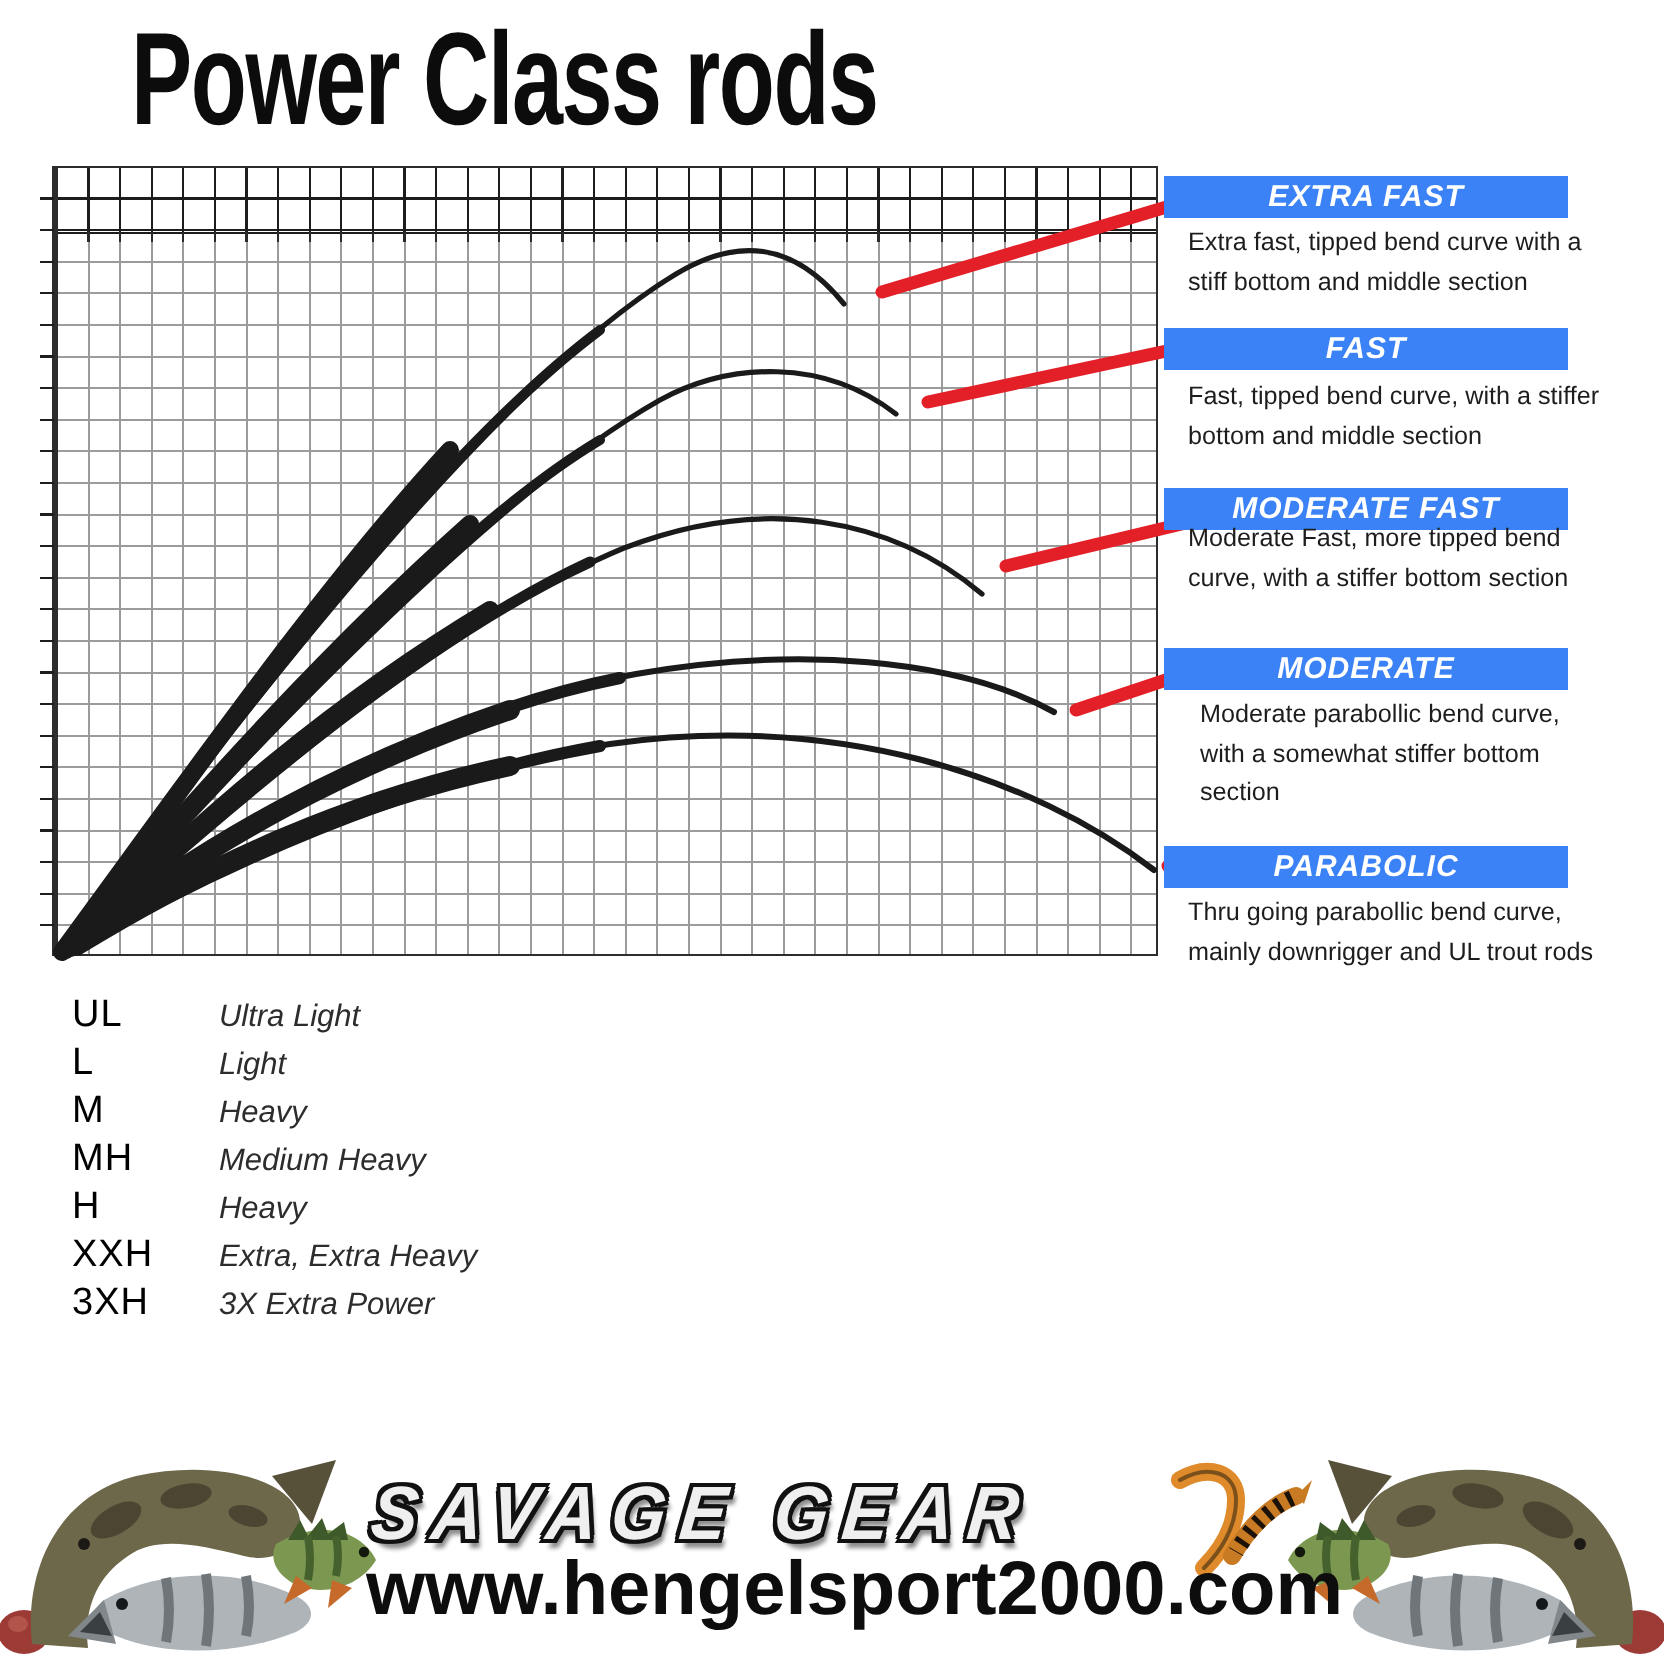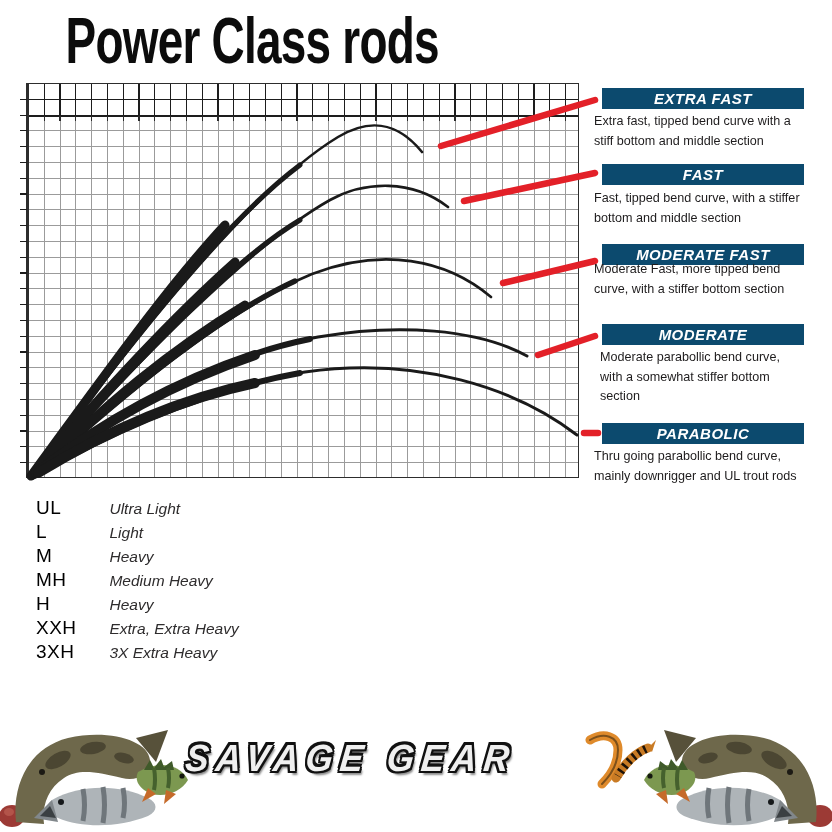--- a/index.html
+++ b/index.html
@@ -19,21 +19,21 @@
         background-image:
           repeating-linear-gradient(to right,transparent 0 14.7px,#1d1d1d 14.7px 15.8px),
           repeating-linear-gradient(to bottom,transparent 0 14.7px,#1d1d1d 14.7px 15.8px);}
   .grid-stubs{position:absolute;left:0;top:32px;right:0;height:5px;
         background-image:repeating-linear-gradient(to right,transparent 0 14.7px,#2a2a2a 14.7px 15.8px);}
   .grid-ticks{position:absolute;left:-9px;top:0;width:7px;height:100%;
         background-image:repeating-linear-gradient(to bottom,transparent 0 14.7px,#1d1d1d 14.7px 15.8px);}
   
   .overlay{position:absolute;left:0;top:0;width:832px;height:832px;}
   
-  .callout-box{position:absolute;left:602px;width:202px;height:21px;background:#0c4a6e;
+  .callout-box{position:absolute;left:582px;width:202px;height:21px;background:#3b82f6;
         color:#fff;font-style:italic;font-weight:800;font-size:15px;line-height:21px;
         text-align:center;letter-spacing:0.5px;}
   .callout-desc{position:absolute;left:594px;width:218px;
         font-size:12.6px;line-height:19.5px;color:#1e1c1d;}
   
   .legend{position:absolute;left:36px;top:496px;}
   .legend-row{height:24px;line-height:24px;white-space:nowrap;}
   .legend-code{display:inline-block;width:69px;color:#000000;font-weight:normal;font-size:19px;
         letter-spacing:0.5px;}
   .legend-label{font-style:italic;font-size:15.5px;color:#2e2c2d;}
@@ -131,21 +131,21 @@
   <div class="legend-row">
     <span class="legend-code">H</span>
     <span class="legend-label">Heavy</span>
   </div>
   <div class="legend-row">
     <span class="legend-code">XXH</span>
     <span class="legend-label">Extra, Extra Heavy</span>
   </div>
   <div class="legend-row">
     <span class="legend-code">3XH</span>
-    <span class="legend-label">3X Extra Heavy</span>
+    <span class="legend-label">3X Extra Power</span>
   </div>
 </div>
 
 <div class="banner">
 
   <svg class="fish fish-left" viewBox="0 0 195 106">
     <ellipse cx="14" cy="90" rx="13" ry="11" fill="#9c3a35"></ellipse>
     <ellipse cx="11" cy="86" rx="5" ry="4" fill="#b95b50" opacity="0.8"></ellipse>
     <path d="M18,96 C14,60 30,22 70,12 C110,3 150,14 152,34 C153,47 140,56 124,52 C100,46 80,42 66,52 C48,64 44,82 46,98 Z" fill="#6e684b"></path>
     <path d="M138,12 L170,4 L158,36 Z" fill="#57513a"></path>
@@ -196,13 +196,14 @@
   <div class="brand">SAVAGE GEAR</div>
 
   <svg class="brand-logo" viewBox="0 0 82 62">
     <path d="M14,10 C28,2 42,6 42,20 C42,34 34,46 26,54" fill="none" stroke="#df8a2b" stroke-width="9" stroke-linecap="round"></path>
     <path d="M14,10 C28,2 42,6 42,20 C42,34 34,46 26,54" fill="none" stroke="#3a2a10" stroke-width="2" stroke-linecap="round" opacity="0.6"></path>
     <path d="M72,18 C60,22 48,34 40,48" fill="none" stroke="#c97b24" stroke-width="9" stroke-linecap="round"></path>
     <path d="M70,19 C59,24 49,34 42,46" fill="none" stroke="#1c1208" stroke-width="8" stroke-linecap="butt" stroke-dasharray="2.5 4"></path>
     <path d="M72,18 L80,10 L76,22 Z" fill="#c97b24"></path>
   </svg>
 
+  <div class="website">www.hengelsport2000.com</div>
 </div>
 
 </body></html>

